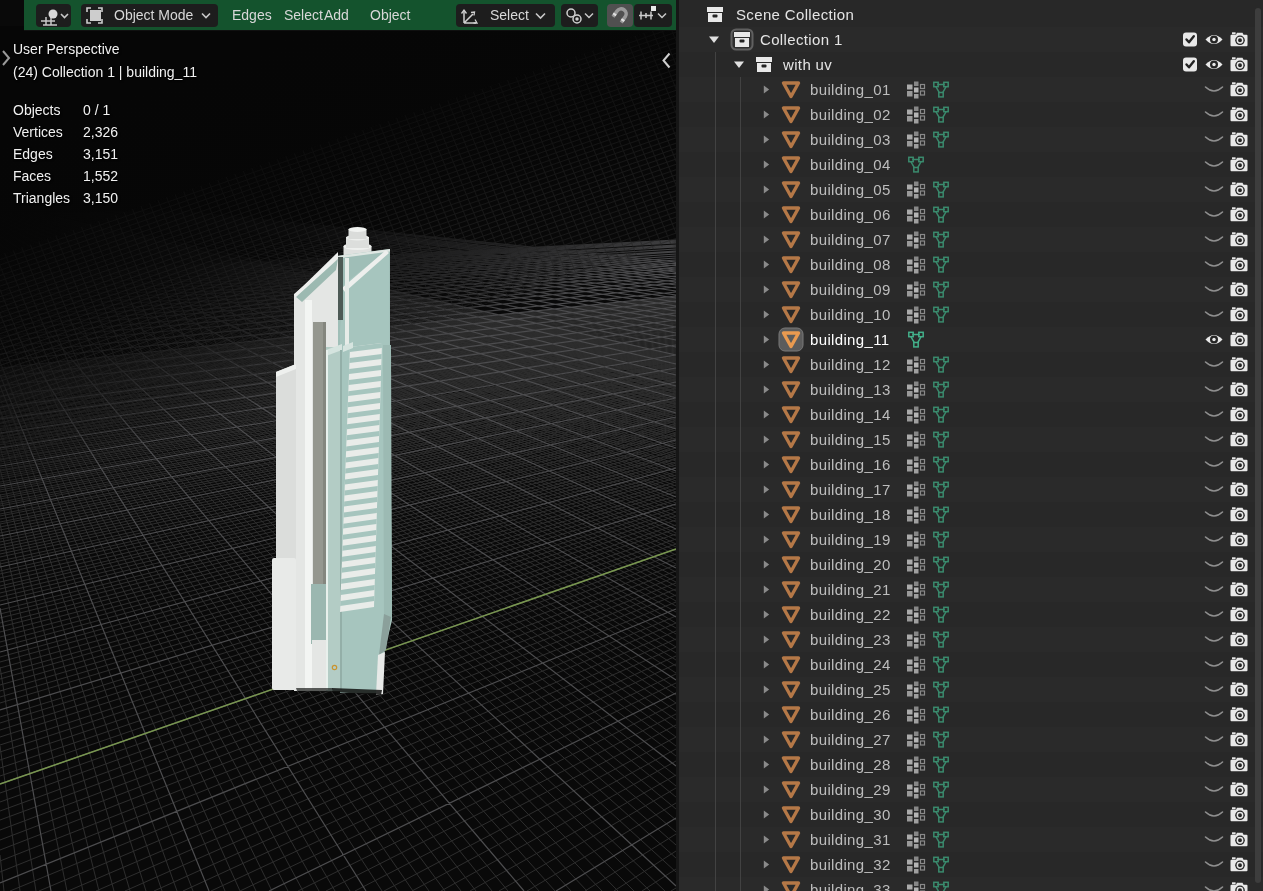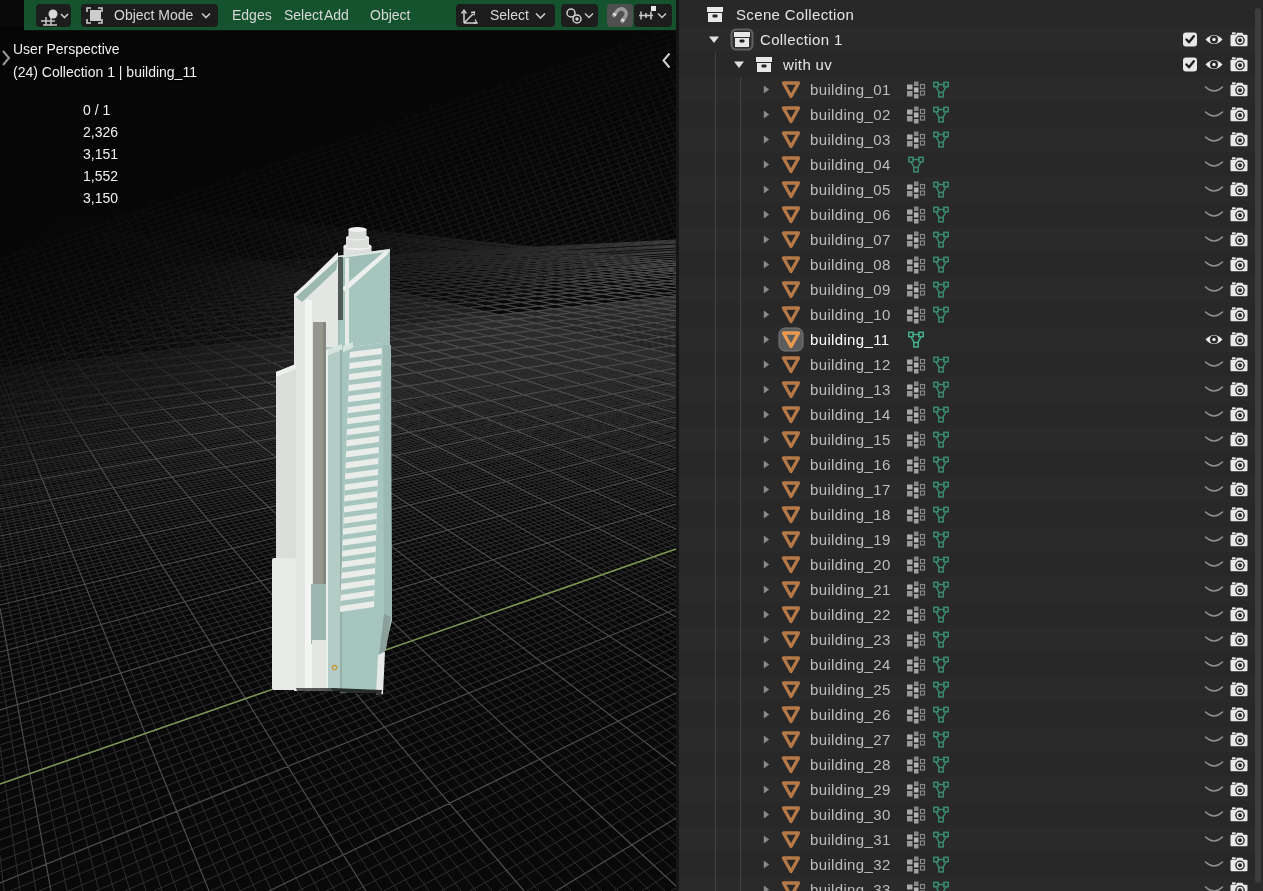--- a/index.html
+++ b/index.html
@@ -160,20 +160,25 @@
       </svg>
     <span class="menu" style="left:90px">Object Mode</span>
     <span class="menu" style="left:208px">Edges</span>
     <span class="menu" style="left:260px">Select</span>
     <span class="menu" style="left:300px">Add</span>
     <span class="menu" style="left:346px">Object</span>
     <span class="menu" style="left:466px">Select</span>
   </div>
   <div class="ovl" style="left:13px; top:41px">User Perspective</div>
   <div class="ovl" style="left:13px; top:64px">(24) Collection 1 | building_11</div>
+  <div class="ovl" style="left:13px; top:99px; line-height:22px">Objects
+Vertices
+Edges
+Faces
+Triangles</div>
   <div class="ovl" style="left:83px; top:99px; line-height:22px">0 / 1
 2,326
 3,151
 1,552
 3,150</div>
   <svg width="14" height="20" style="position:absolute;left:0;top:48px">
       <path d="M3 3 l6 7 l-6 7" stroke="#9a9a9a" stroke-width="2" fill="none"></path>
     </svg>
   <svg width="16" height="22" style="position:absolute;left:659px;top:50px">
       <path d="M10.5 3.5 l-6 7 l6 7" stroke="#d0d0d0" stroke-width="2" fill="none"></path>

